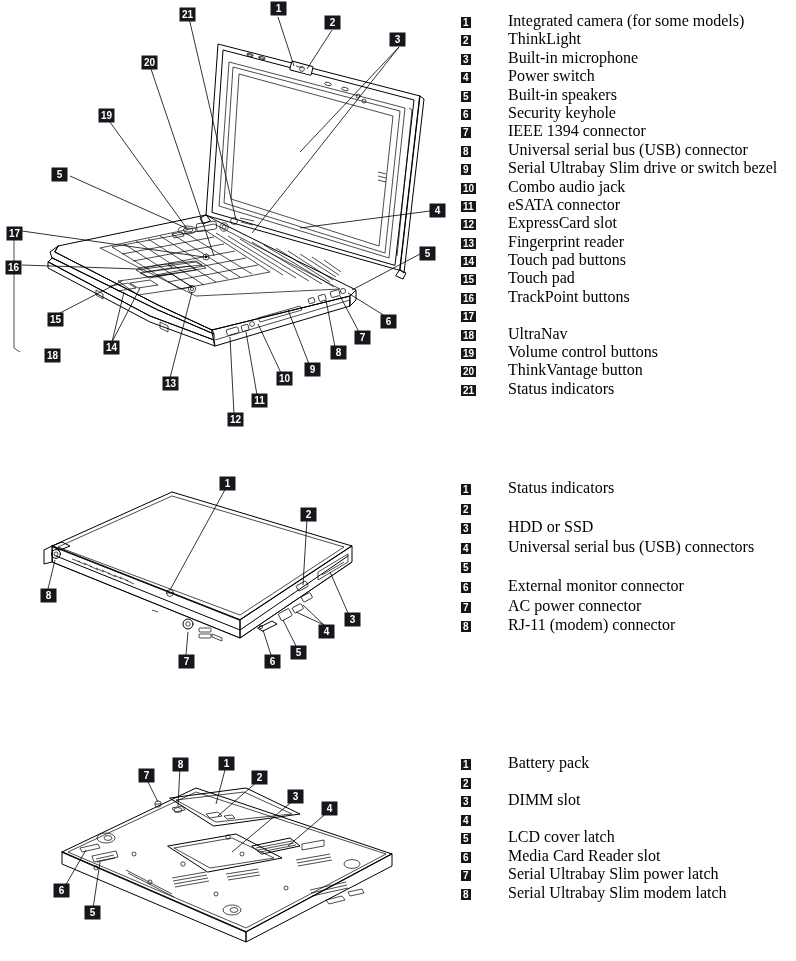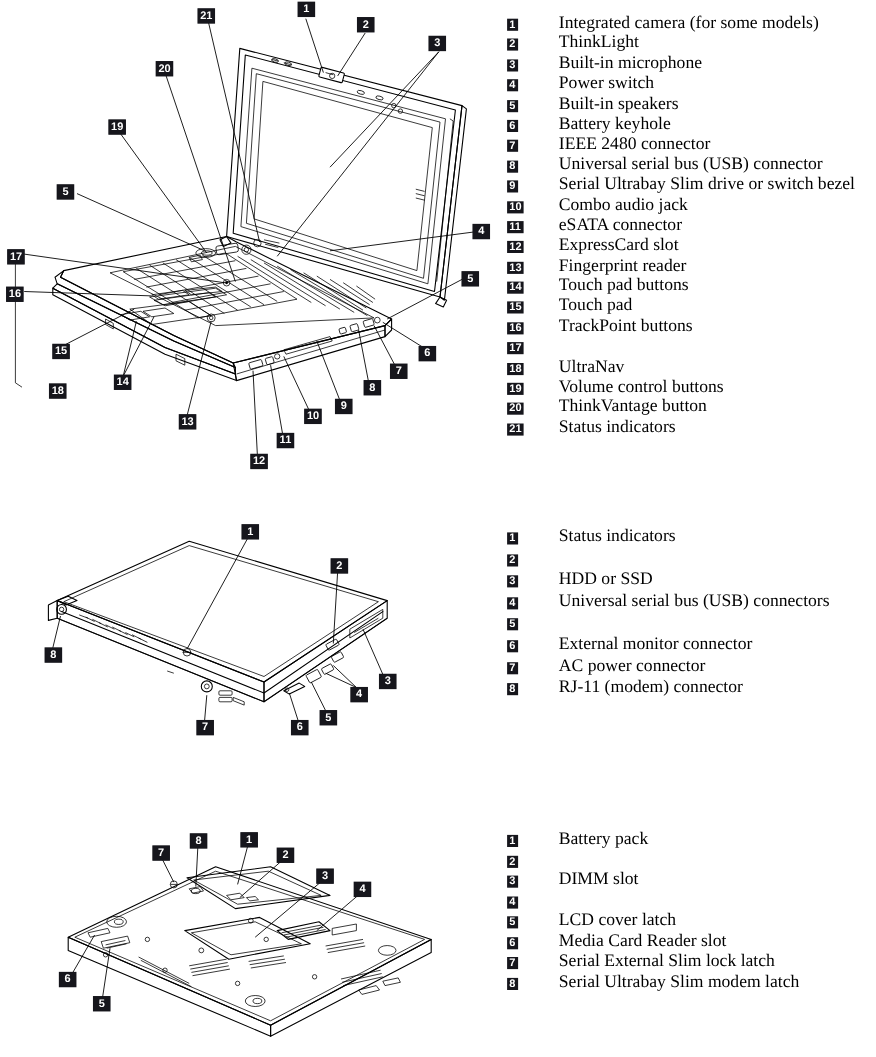--- a/index.html
+++ b/index.html
@@ -464,25 +464,25 @@
     <div class="legend-row">
       <span class="legend-label"><span class="legend-num">4</span></span>
       <span class="legend-text">Power switch</span>
     </div>
     <div class="legend-row">
       <span class="legend-label"><span class="legend-num">5</span></span>
       <span class="legend-text">Built-in speakers</span>
     </div>
     <div class="legend-row">
       <span class="legend-label"><span class="legend-num">6</span></span>
-      <span class="legend-text">Battery keyhole</span>
+      <span class="legend-text">Security keyhole</span>
     </div>
     <div class="legend-row">
       <span class="legend-label"><span class="legend-num">7</span></span>
-      <span class="legend-text">IEEE 2480 connector</span>
+      <span class="legend-text">IEEE 1394 connector</span>
     </div>
     <div class="legend-row">
       <span class="legend-label"><span class="legend-num">8</span></span>
       <span class="legend-text">Universal serial bus (USB) connector</span>
     </div>
     <div class="legend-row">
       <span class="legend-label"><span class="legend-num">9</span></span>
       <span class="legend-text">Serial Ultrabay Slim drive or switch bezel</span>
     </div>
     <div class="legend-row">
@@ -585,21 +585,21 @@
     <div class="legend-row">
       <span class="legend-label"><span class="legend-num">5</span></span>
       <span class="legend-text">LCD cover latch</span>
     </div>
     <div class="legend-row">
       <span class="legend-label"><span class="legend-num">6</span></span>
       <span class="legend-text">Media Card Reader slot</span>
     </div>
     <div class="legend-row">
       <span class="legend-label"><span class="legend-num">7</span></span>
-      <span class="legend-text">Serial External Slim lock latch</span>
+      <span class="legend-text">Serial Ultrabay Slim power latch</span>
     </div>
     <div class="legend-row">
       <span class="legend-label"><span class="legend-num">8</span></span>
       <span class="legend-text">Serial Ultrabay Slim modem latch</span>
     </div>
   </div>
 
 </div>
 
 </body></html>

